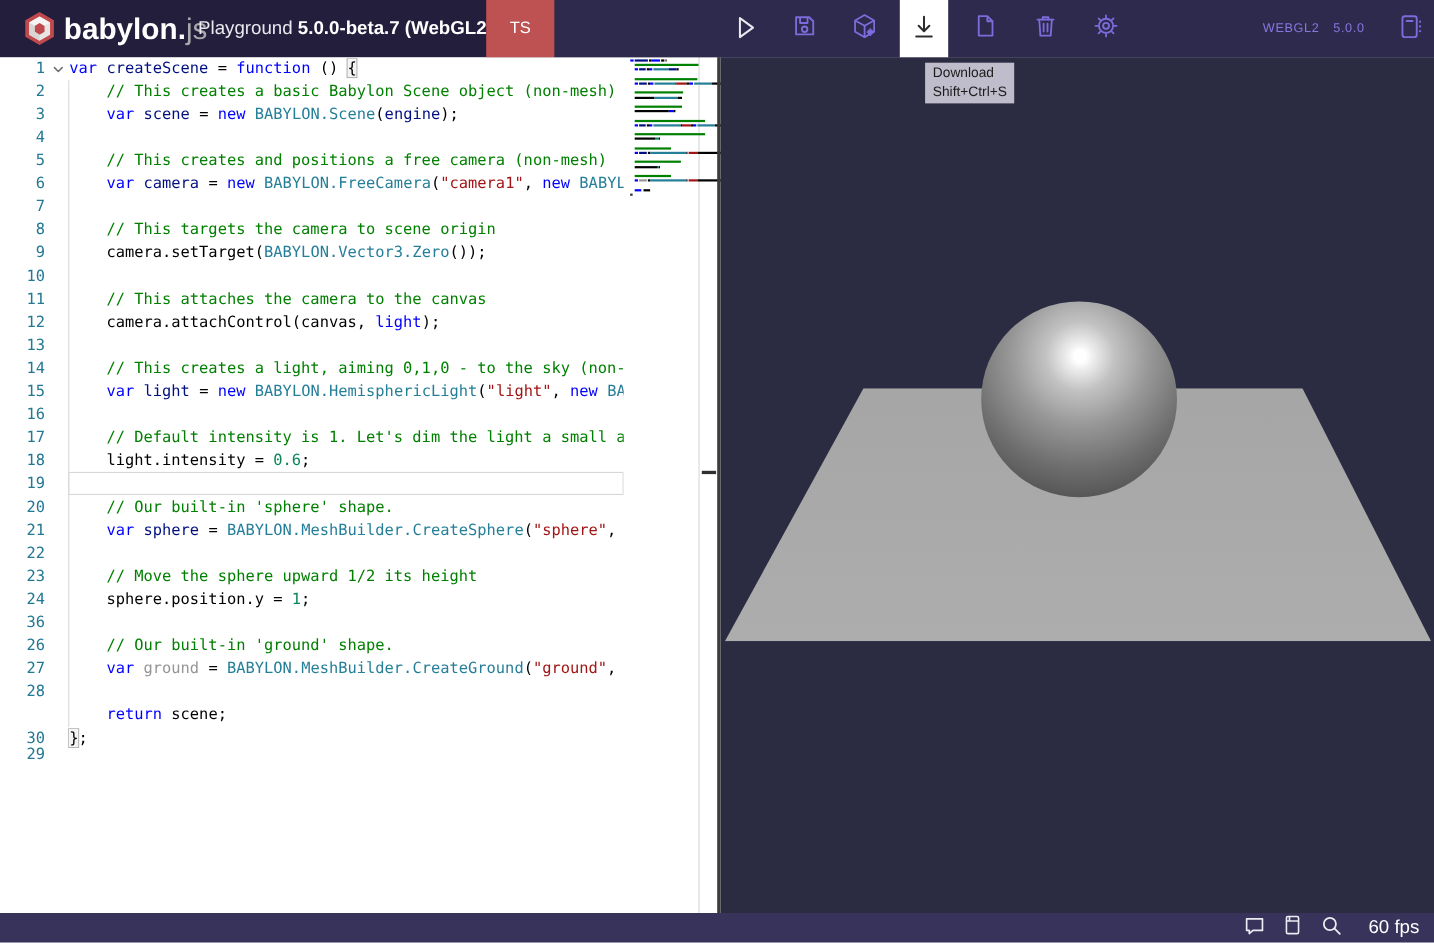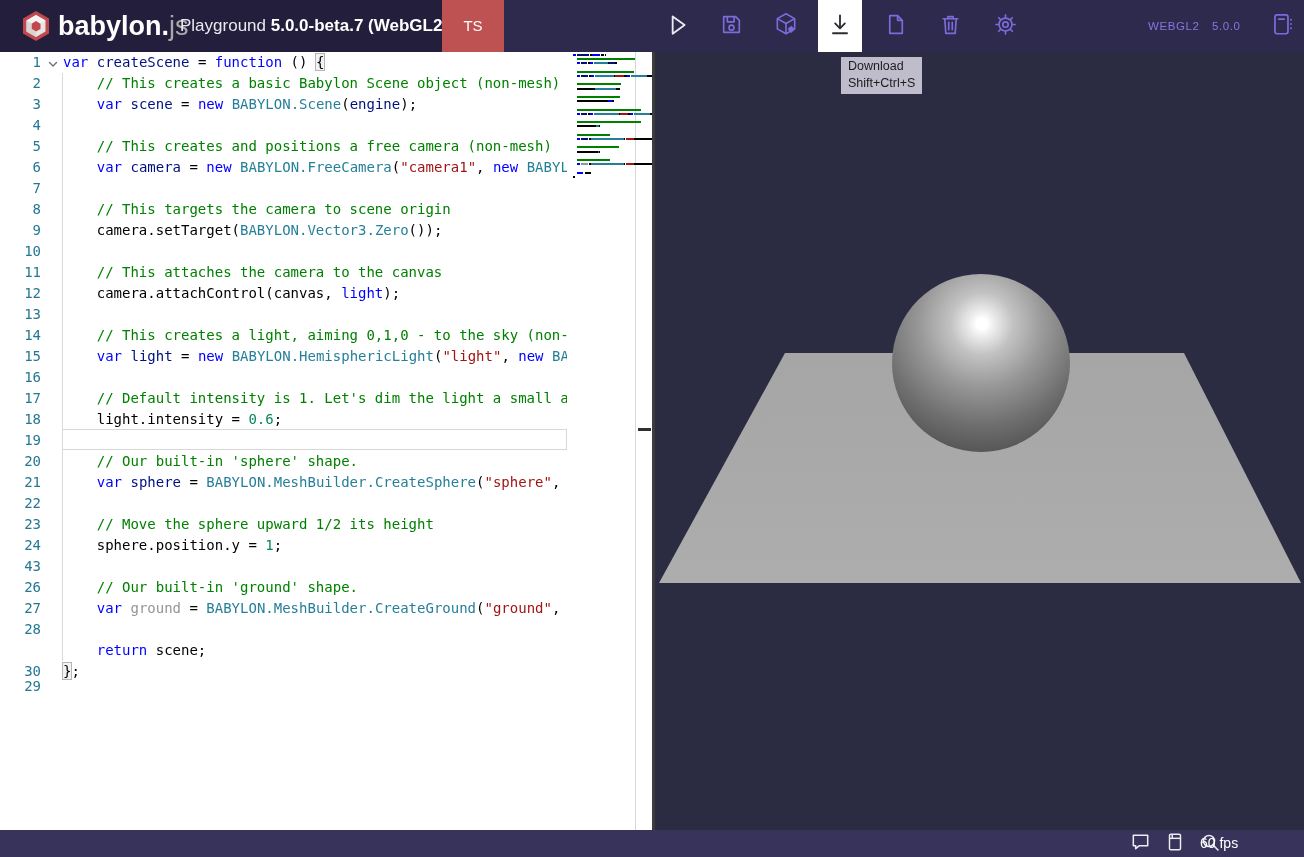--- a/index.html
+++ b/index.html
@@ -41,21 +41,21 @@
   .render-canvas { position:absolute; left:655px; top:52px; width:649px; height:778px; background:#2B2B42; overflow:hidden; }
   .ground { position:absolute; left:0; top:0; width:649px; height:778px;
             background:linear-gradient(180deg,#A6A6A6 40%,#ADADAD 68%);
             clip-path:polygon(130px 301px, 529px 301px, 646px 531px, 4px 531px); }
   .sphere { position:absolute; left:237px; top:222px; width:178px; height:178px; border-radius:50%;
             background:radial-gradient(circle at 50.5% 28%, #ffffff 0%, #ffffff 3.5%, #f0f0f0 7%, #c2c2c2 20%, #989898 40%, #6e6e6e 65%, #4b4b4b 90%, #434343 100%); }
 
   
   .statusbar { position:absolute; left:0; top:830px; width:1304px; height:27px; background:#37335A; z-index:30; }
   .sbtn { position:absolute; top:1px; width:28px; height:25px; display:flex; align-items:center; justify-content:center; cursor:pointer; }
-  .fps { position:absolute; left:1200px; top:0; width:60px; height:27px; line-height:26px; color:#FFFFFF; font-size:14px; }
+  .fps { position:absolute; left:1244px; top:0; width:60px; height:27px; line-height:26px; color:#FFFFFF; font-size:17px; }
 </style>
 </head>
 <body>
 
 <div id="app">
 
   <div class="header">
     <div class="header-right-zone"></div>
 
     <div class="logo">
@@ -179,21 +179,21 @@
           <div class="gutter-num" style="top: 294px; color: rgb(35, 120, 147);">15</div>
           <div class="gutter-num" style="top: 315px; color: rgb(35, 120, 147);">16</div>
           <div class="gutter-num" style="top: 336px; color: rgb(35, 120, 147);">17</div>
           <div class="gutter-num" style="top: 357px; color: rgb(35, 120, 147);">18</div>
           <div class="gutter-num" style="top: 378px; color: rgb(35, 120, 147);">19</div>
           <div class="gutter-num" style="top: 399px; color: rgb(35, 120, 147);">20</div>
           <div class="gutter-num" style="top: 420px; color: rgb(35, 120, 147);">21</div>
           <div class="gutter-num" style="top: 441px; color: rgb(35, 120, 147);">22</div>
           <div class="gutter-num" style="top: 462px; color: rgb(35, 120, 147);">23</div>
           <div class="gutter-num" style="top: 483px; color: rgb(35, 120, 147);">24</div>
-          <div class="gutter-num" style="top: 504px; color: rgb(35, 120, 147);">43</div>
+          <div class="gutter-num" style="top: 504px; color: rgb(35, 120, 147);">36</div>
           <div class="gutter-num" style="top: 525px; color: rgb(35, 120, 147);">26</div>
           <div class="gutter-num" style="top: 546px; color: rgb(35, 120, 147);">27</div>
           <div class="gutter-num" style="top: 567px; color: rgb(35, 120, 147);">28</div>
           <div class="gutter-num" style="top: 624px; color: rgb(35, 120, 147);">29</div>
           <div class="gutter-num" style="top: 609px; color: rgb(35, 120, 147);">30</div>
         </div>
       <div class="fold-chevron">
         <svg width="12" height="12" viewBox="0 0 12 12" fill="none" stroke="#6F6F6F" stroke-width="1.4" stroke-linecap="round" stroke-linejoin="round">
             <path d="M2.5 4.5 L6 8 L9.5 4.5"></path>
           </svg>

